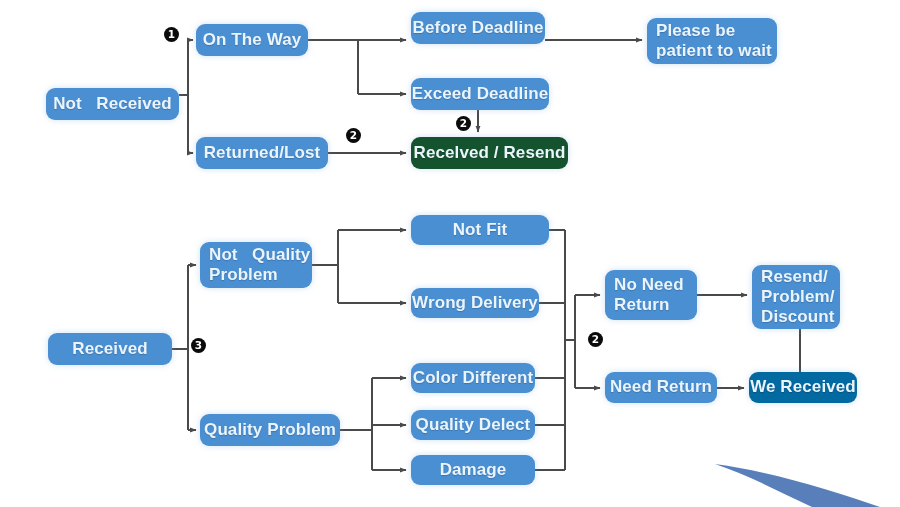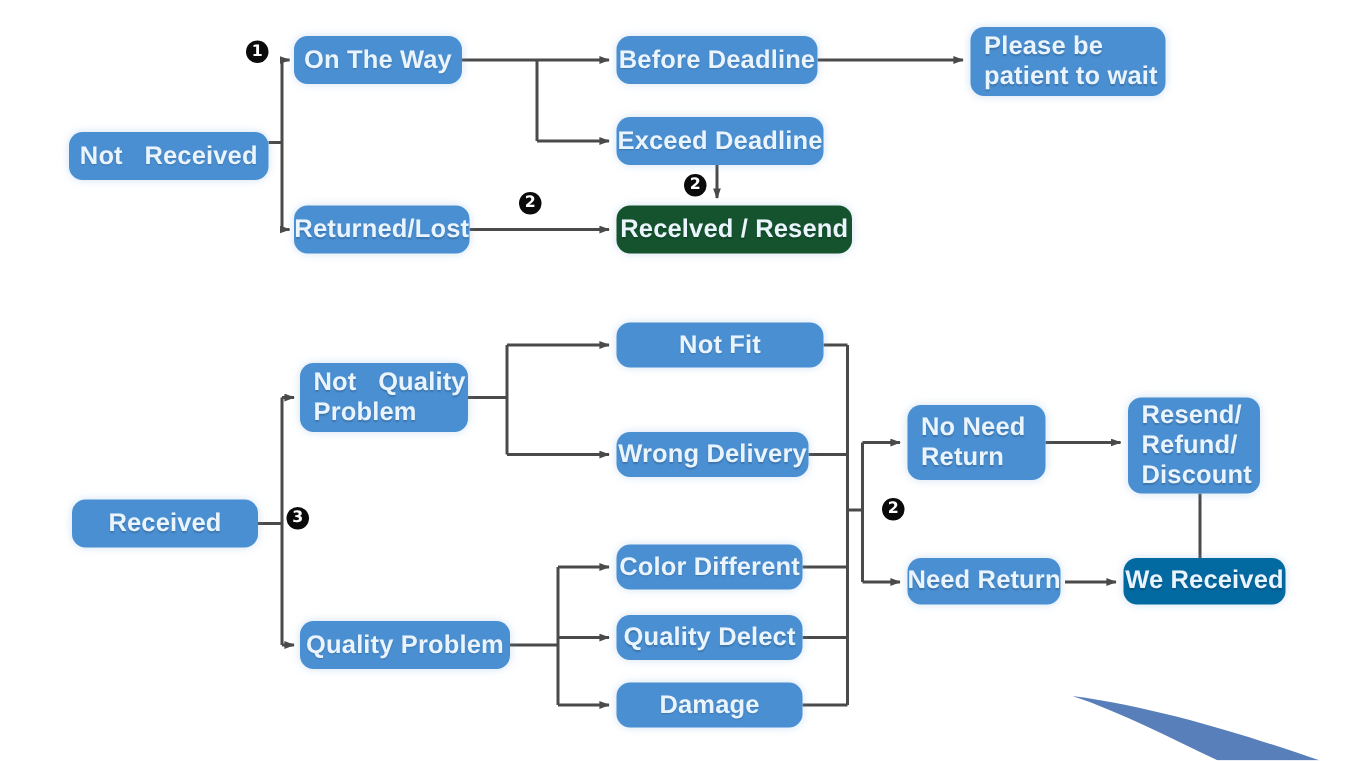--- a/index.html
+++ b/index.html
@@ -123,40 +123,40 @@
     </g>
 
     <g>
       <path d="M715,464 C775,472 836,492 880,507 L812,507 C780,492 748,475 715,464 Z" fill="#4a74b4" opacity="0.92"></path>
     </g>
   </svg>
 
   <div id="nodes">
       <div class="node center" style="left: 46px; top: 88px; width: 133px; height: 32px; background: rgb(74, 143, 210); color: rgb(234, 244, 252);">Not   Received</div>
       <div class="node center" style="left: 196px; top: 24px; width: 112px; height: 32px; background: rgb(74, 143, 210); color: rgb(234, 244, 252);">On The Way</div>
-      <div class="node center" style="left: 196px; top: 137px; width: 117px; height: 32px; background: rgb(74, 143, 210); color: rgb(234, 244, 252);">Returned/Lost</div>
-      <div class="node center" style="left: 411px; top: 24px; width: 134px; height: 32px; background: rgb(74, 143, 210); color: rgb(234, 244, 252);">Before Deadline</div>
+      <div class="node center" style="left: 196px; top: 137px; width: 132px; height: 32px; background: rgb(74, 143, 210); color: rgb(234, 244, 252);">Returned/Lost</div>
+      <div class="node center" style="left: 411px; top: 12px; width: 134px; height: 32px; background: rgb(74, 143, 210); color: rgb(234, 244, 252);">Before Deadline</div>
       <div class="node center" style="left: 411px; top: 78px; width: 138px; height: 32px; background: rgb(74, 143, 210); color: rgb(234, 244, 252);">Exceed Deadline</div>
       <div class="node center" style="left: 411px; top: 137px; width: 157px; height: 32px; background: #14532d; color: rgb(234, 244, 252);">Recelved / Resend</div>
       <div class="node left" style="left: 647px; top: 18px; width: 130px; height: 46px; background: rgb(74, 143, 210); color: rgb(234, 244, 252);">Please be
 patient to wait</div>
       <div class="node center" style="left: 48px; top: 333px; width: 124px; height: 32px; background: rgb(74, 143, 210); color: rgb(234, 244, 252);">Received</div>
       <div class="node left" style="left: 200px; top: 242px; width: 112px; height: 46px; background: rgb(74, 143, 210); color: rgb(234, 244, 252);">Not   Quality
 Problem</div>
       <div class="node center" style="left: 200px; top: 414px; width: 140px; height: 32px; background: rgb(74, 143, 210); color: rgb(234, 244, 252);">Quality Problem</div>
       <div class="node center" style="left: 411px; top: 215px; width: 138px; height: 30px; background: rgb(74, 143, 210); color: rgb(234, 244, 252);">Not Fit</div>
       <div class="node center" style="left: 411px; top: 288px; width: 128px; height: 30px; background: rgb(74, 143, 210); color: rgb(234, 244, 252);">Wrong Delivery</div>
       <div class="node center" style="left: 411px; top: 363px; width: 124px; height: 30px; background: rgb(74, 143, 210); color: rgb(234, 244, 252);">Color Different</div>
       <div class="node center" style="left: 411px; top: 410px; width: 124px; height: 30px; background: rgb(74, 143, 210); color: rgb(234, 244, 252);">Quality Delect</div>
       <div class="node center" style="left: 411px; top: 455px; width: 124px; height: 30px; background: rgb(74, 143, 210); color: rgb(234, 244, 252);">Damage</div>
       <div class="node left" style="left: 605px; top: 270px; width: 92px; height: 50px; background: rgb(74, 143, 210); color: rgb(234, 244, 252);">No Need
 Return</div>
-      <div class="node center" style="left: 605px; top: 372px; width: 102px; height: 31px; background: rgb(74, 143, 210); color: rgb(234, 244, 252);">Need Return</div>
+      <div class="node center" style="left: 605px; top: 372px; width: 112px; height: 31px; background: rgb(74, 143, 210); color: rgb(234, 244, 252);">Need Return</div>
       <div class="node left" style="left: 752px; top: 265px; width: 88px; height: 64px; background: rgb(74, 143, 210); color: rgb(234, 244, 252);">Resend/
-Refund/
+Problem/
 Discount</div>
       <div class="node center" style="left: 749px; top: 372px; width: 108px; height: 31px; background: #0369a1; color: rgb(234, 244, 252);">We Received</div>
     </div>
 
   <div id="badges">
       <div class="badge" style="left: 164px; top: 27px; background: rgb(11, 11, 11);">1</div>
       <div class="badge" style="left: 346px; top: 128px; background: rgb(11, 11, 11);">2</div>
       <div class="badge" style="left: 456px; top: 116px; background: rgb(11, 11, 11);">2</div>
       <div class="badge" style="left: 191px; top: 338px; background: rgb(11, 11, 11);">3</div>
       <div class="badge" style="left: 588px; top: 332px; background: rgb(11, 11, 11);">2</div>

